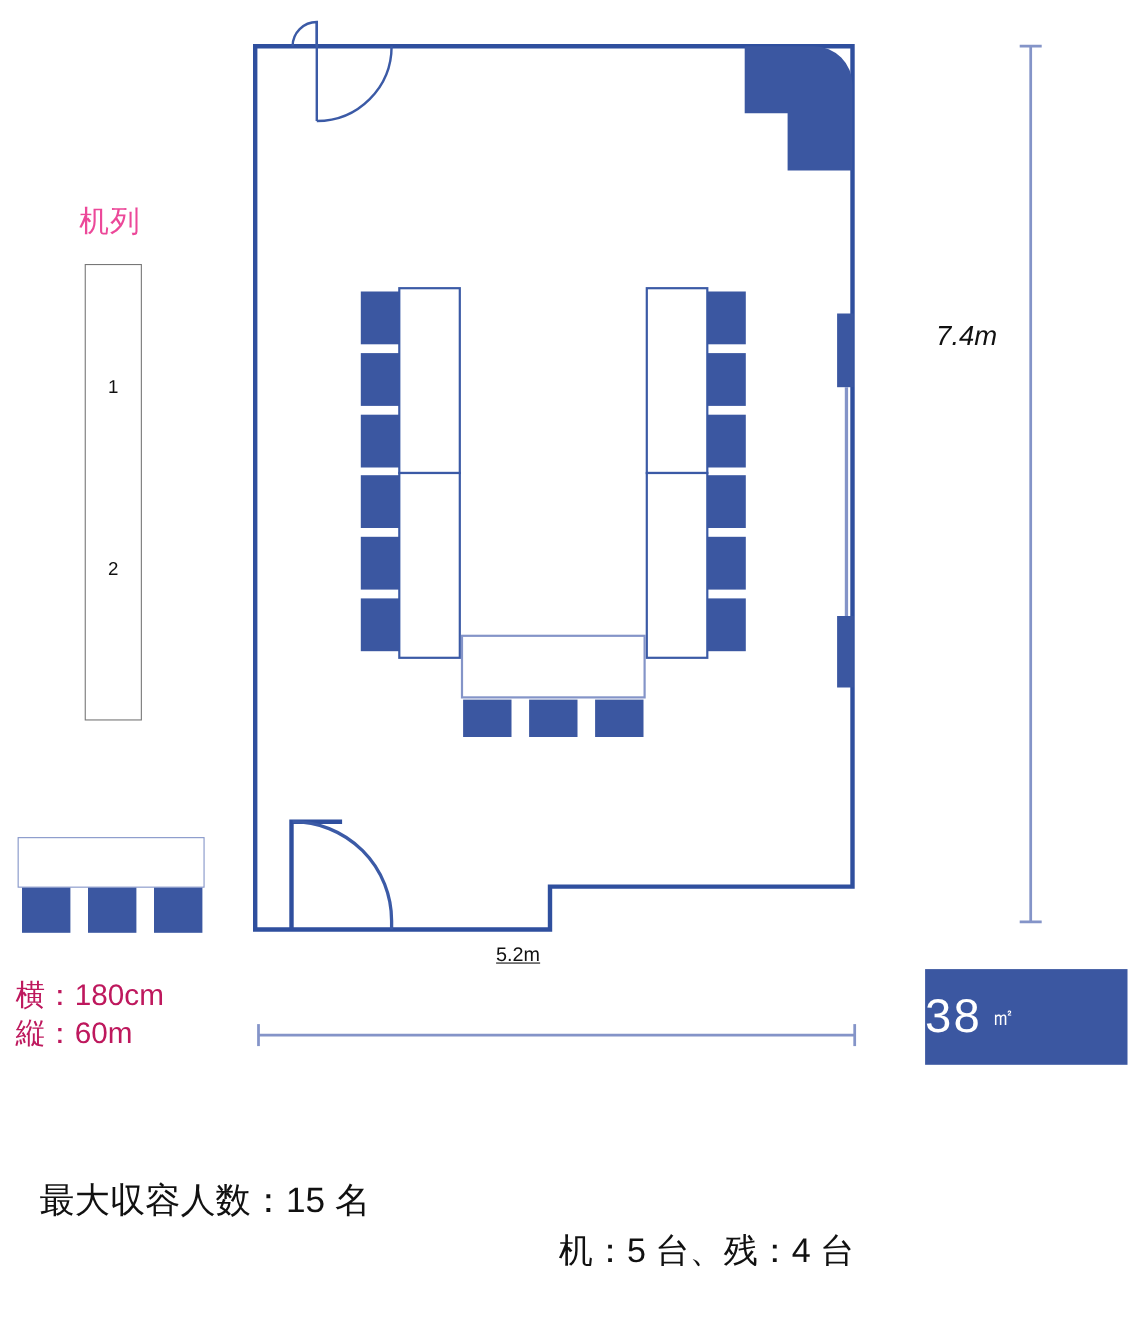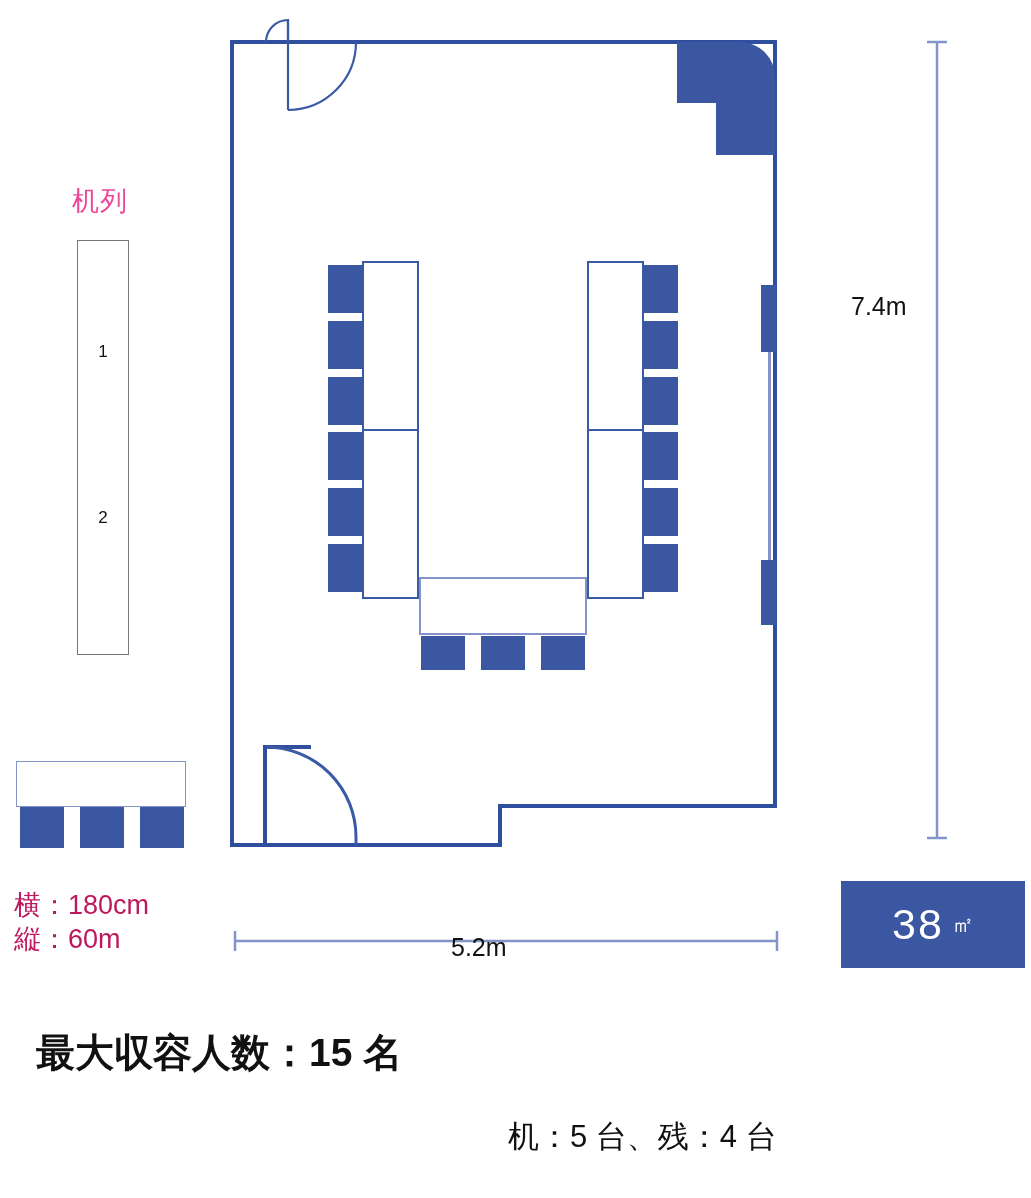--- a/index.html
+++ b/index.html
@@ -30,33 +30,33 @@
   }
   #desk-sample .sample-chair{
     position:absolute;top:46px;width:44px;height:41px;background:#3b57a1;
   }
   #legend-dims{left:14px;top:888px;font-size:27px;line-height:34px;color:#be185d;white-space:pre;}
 
   
   #floorplan{left:0;top:0;width:1031px;height:980px;}
 
   
-  #dim-v-label{left:851px;top:292px;font-size:25px;color:#111;}
-  #dim-h-label{left:451px;top:933px;font-size:25px;color:#111;}
+  #dim-v-label{left:851px;top:292px;font-size:25px;color:#111;font-style:italic;}
+  #dim-h-label{left:451px;top:858px;font-size:18px;color:#111;text-decoration:underline;}
 
   
   #area-badge{
     left:841px;top:881px;width:184px;height:87px;background:#3b57a1;
-    display:flex;align-items:center;justify-content:center;color:#fff;
+    display:flex;align-items:center;color:#fff;
   }
   #area-badge .area-val{font-size:43px;letter-spacing:2px;}
   #area-badge .area-unit{font-size:22px;margin-left:8px;}
 
   
-  #capacity-text{left:36px;top:1026px;font-size:39px;color:#111;font-weight:bold;}
+  #capacity-text{left:36px;top:1070px;font-size:32px;color:#111;}
   #inventory-text{left:508px;top:1022px;font-size:31px;line-height:46px;color:#111;white-space:pre;}
 </style>
 </head>
 <body>
 
 <div class="abs" id="legend-title">机列</div>
 
 <div class="abs" id="legend-box">
   <div class="row-num" style="top:101px;">1</div>
   <div class="row-num" style="top:267px;">2</div>

